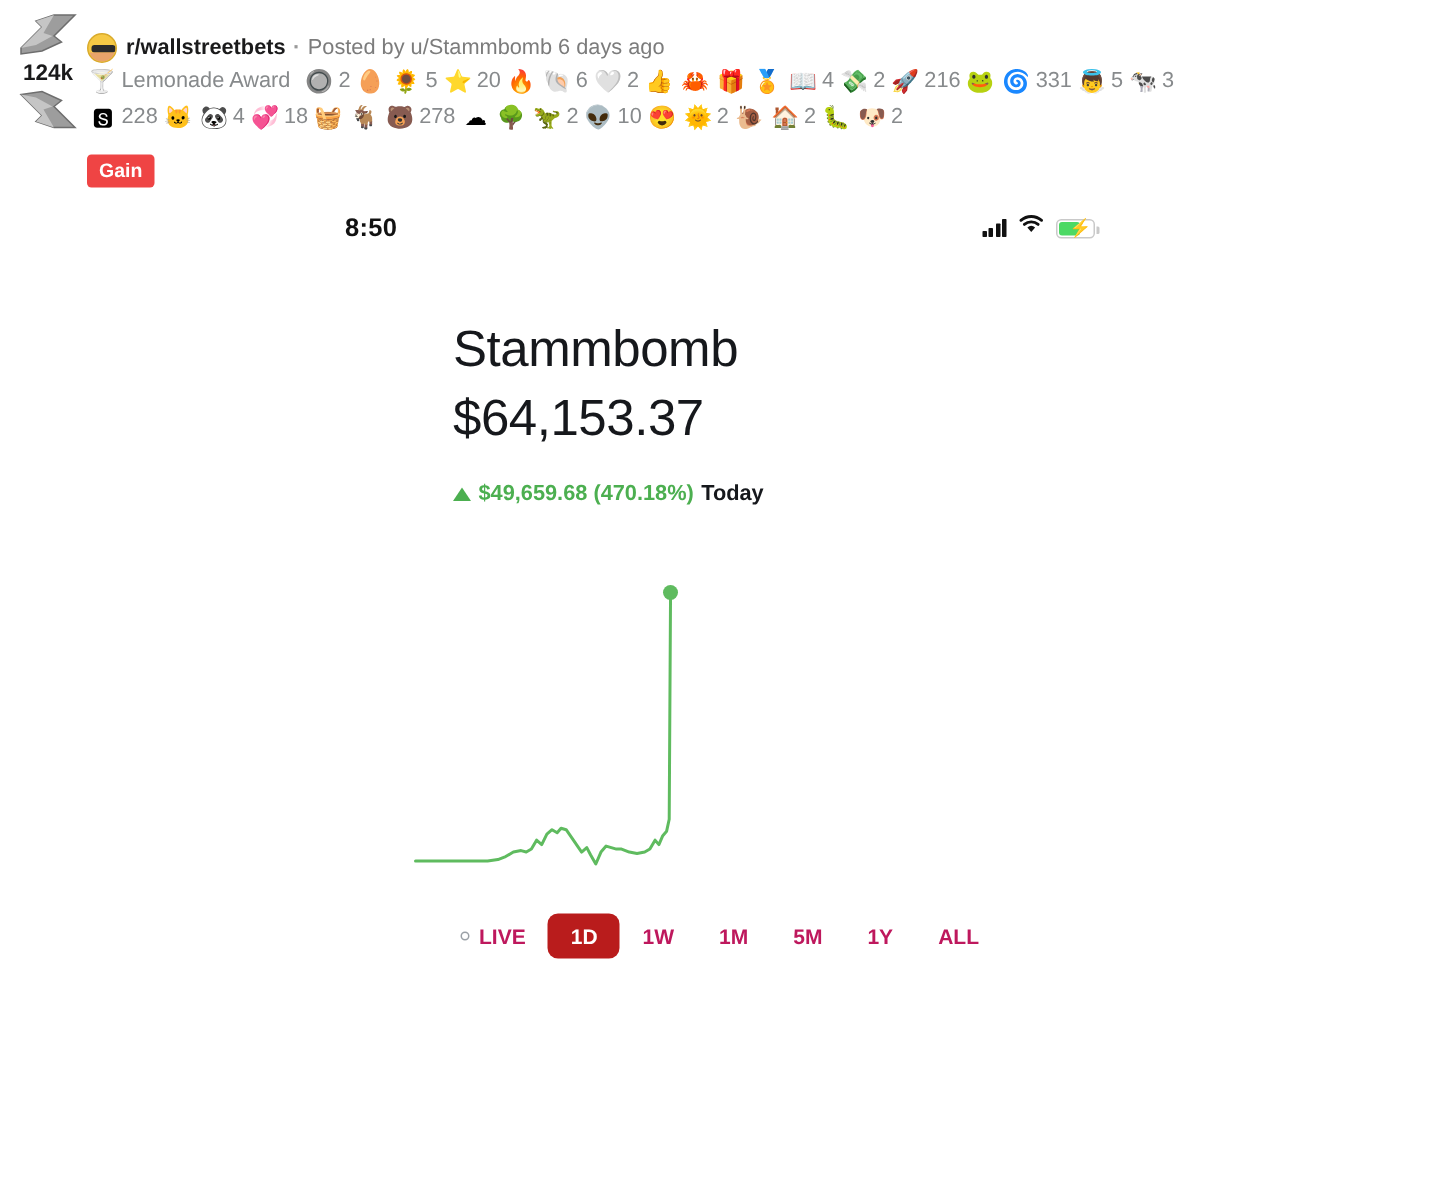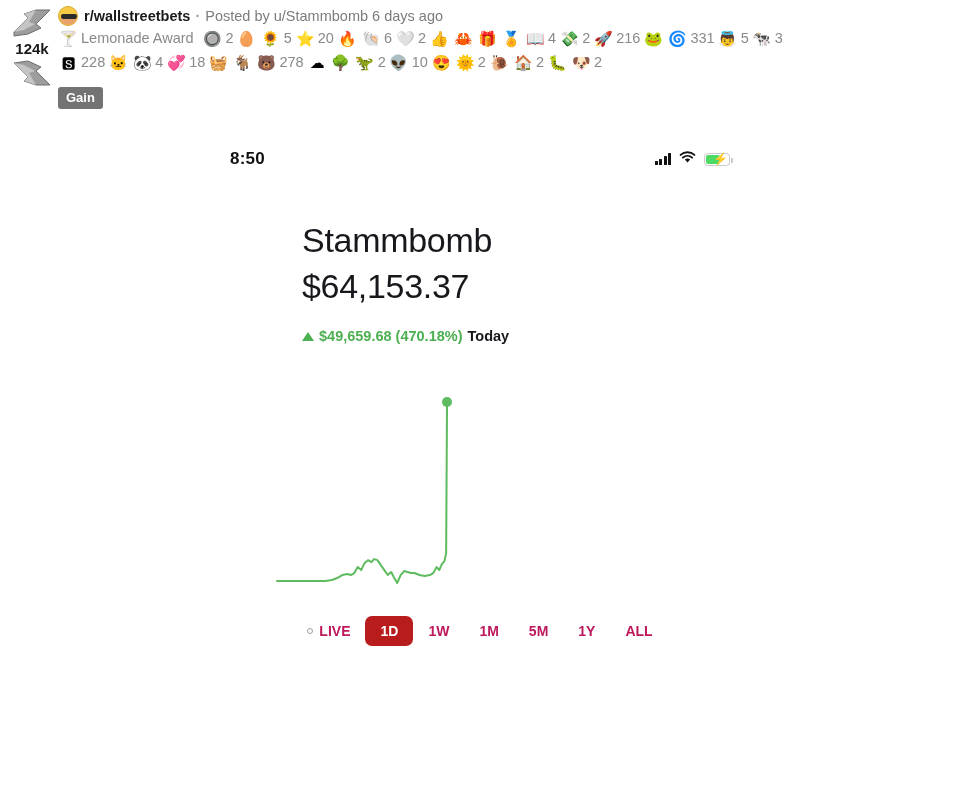--- a/index.html
+++ b/index.html
@@ -22,21 +22,21 @@
   .vote-count {
     font-size: 15px; font-weight: bold; color:#1a1a1b;
     line-height: 16px; margin: 1px 0 2px;
     font-family: "Liberation Sans", sans-serif;
   }
 
   .post-body { margin-left: 58px; padding-right: 14px; padding-top: 6px; }
 
   .post-meta {
     font-size: 14.5px; color: #7c7c7c; line-height: 20px;
-    display: flex; align-items: center; white-space: nowrap;
+    display: flex; align-items: center; white-space: nowrap; margin-top: 16px;
   }
   .sub-avatar {
     width: 20px; height: 20px; border-radius: 50%;
     background: #f6c945; display: inline-block; margin-right: 6px;
     position: relative; overflow: hidden; flex: none;
     border: 1px solid #d9ab2c;
   }
   .sub-avatar::before {
     content:""; position:absolute; left:2px; top:7px; width:16px; height:5px;
     background:#2b2b2b; border-radius:2px;
@@ -64,27 +64,27 @@
 
   .post-title {
     margin-top: 12px;
     font-size: 26px; line-height: 32px;
     color: #1a1a1b; font-weight: 500;
     letter-spacing: -0.1px;
     max-width: 880px;
   }
   .flair {
     display: inline-block; margin-top: 14px;
-    background: #737373; color: #ffffff;
+    background: #ef4444; color: #ffffff;
     font-size: 13px; font-weight: bold;
     padding: 3px 8px 4px; border-radius: 3px;
   }
 
   
-  .phone { position: relative; margin-top: 35px; background: #ffffff; height: 540px; }
+  .phone { position: relative; margin-top: 12px; background: #ffffff; height: 540px; }
 
   .statusbar {
     position: relative; height: 30px;
     display: flex; align-items: center; justify-content: space-between;
     padding: 0 0 0 0; margin: 0 230px;
   }
   .sb-time { font-size: 17px; font-weight: bold; color:#111; letter-spacing:0.2px; }
   .sb-right { display:flex; align-items:center; gap: 8px; }
   .sig { display:flex; align-items:flex-end; gap:1.5px; height:12px; }
   .sig i { display:block; width:3px; background:#111; border-radius:0.5px; }

